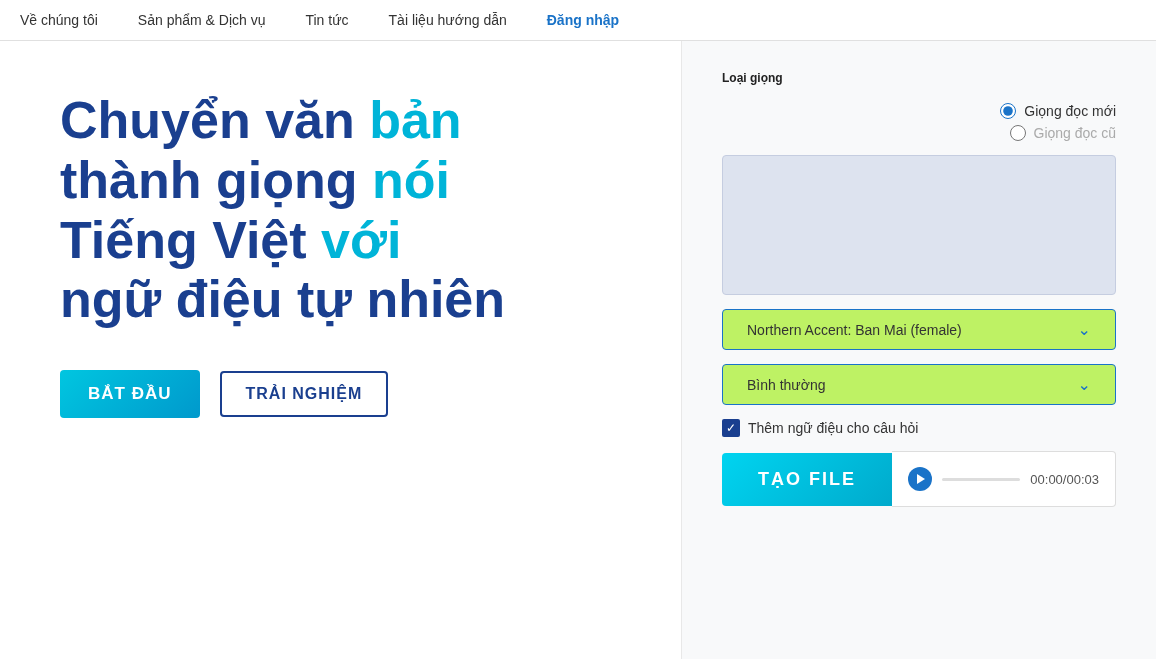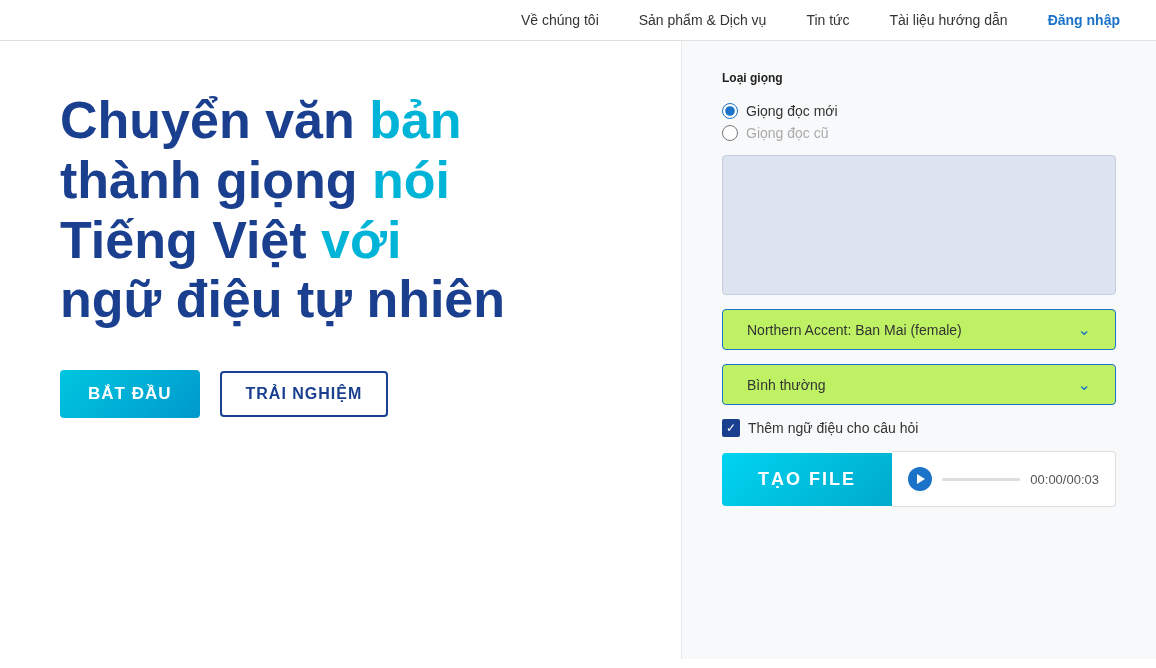--- a/index.html
+++ b/index.html
@@ -7,23 +7,22 @@
       font-family: Arial, sans-serif;
       background: #fff;
       width: 1156px;
       height: 668px;
       overflow: hidden;
     }
 
     
     nav {
       display: flex;
-      justify-content: flex-end;
-      align-items: center;
-      padding: 12px 36px;
+      align-items: center;
+      padding: 12px 20px;
       border-bottom: 1px solid #e0e0e0;
       background: #fff;
       gap: 40px;
     }
     nav a {
       text-decoration: none;
       color: #333;
       font-size: 14px;
       cursor: pointer;
     }
@@ -108,20 +107,21 @@
       flex-direction: column;
       gap: 6px;
     }
     .radio-item {
       display: flex;
       align-items: center;
       gap: 8px;
       font-size: 14px;
       color: #333;
       cursor: pointer;
+      justify-content: flex-end;
     }
     .radio-item input[type="radio"] {
       accent-color: #1a73c8;
       width: 16px;
       height: 16px;
       cursor: pointer;
     }
     .radio-item.disabled {
       color: #aaa;
     }

